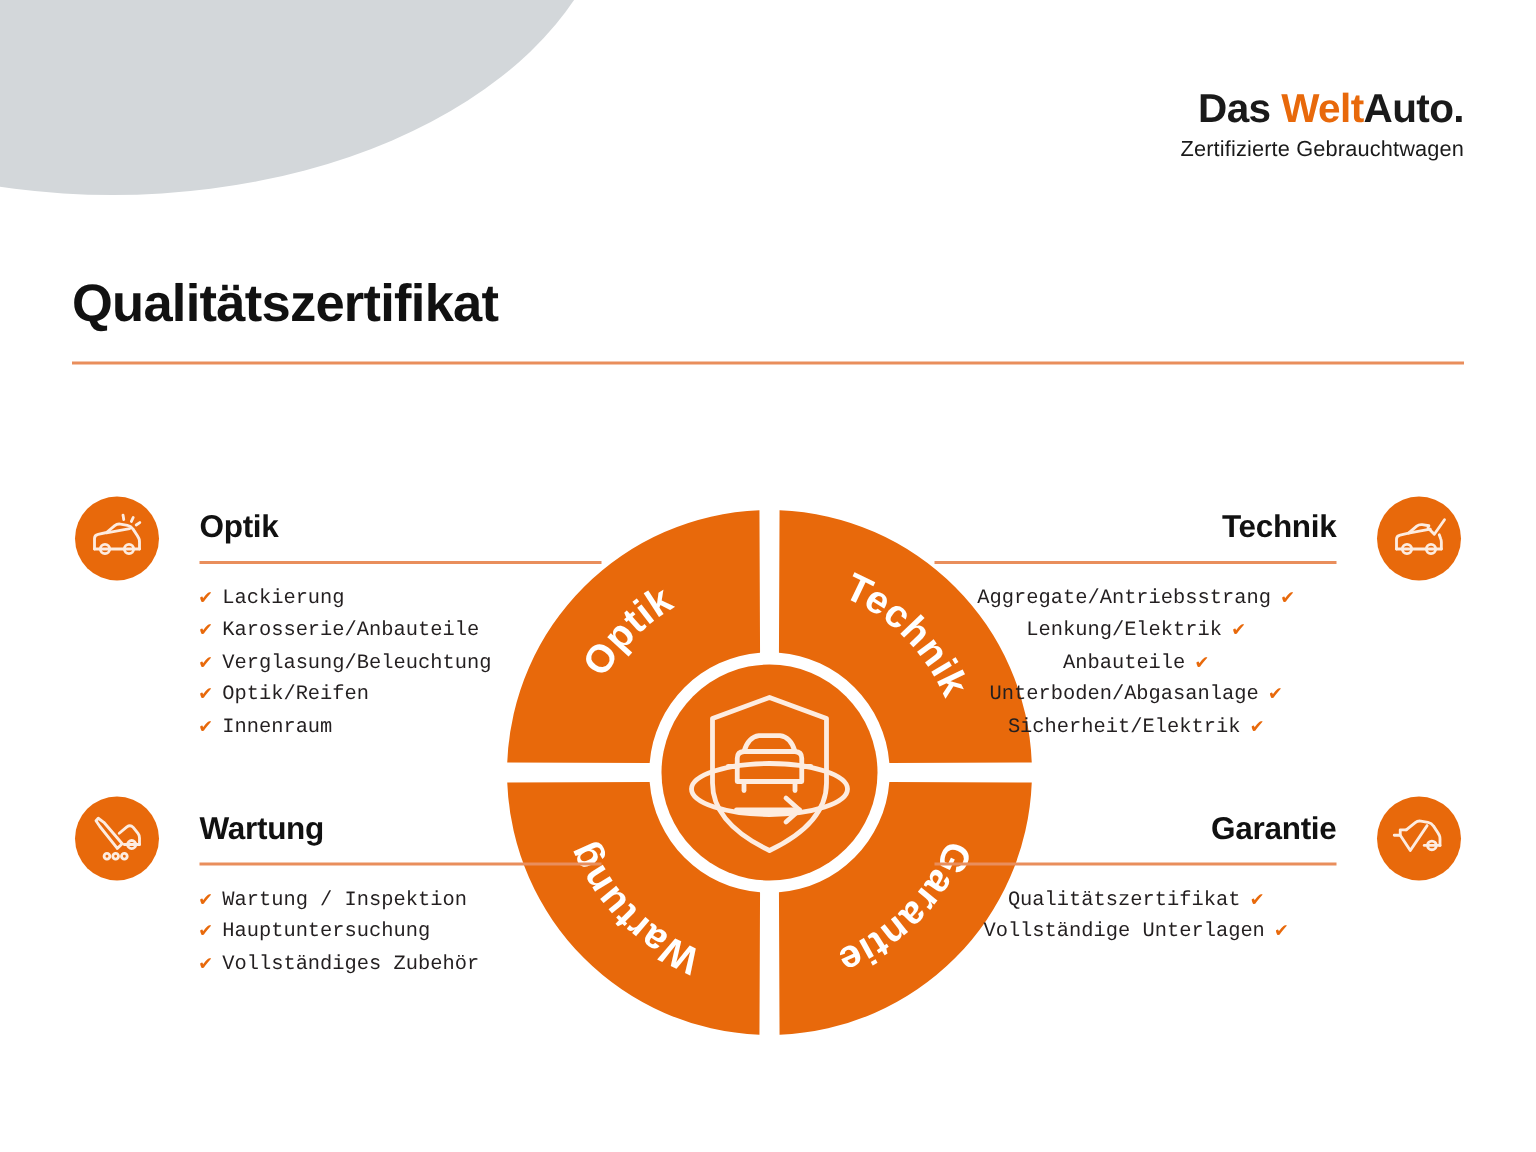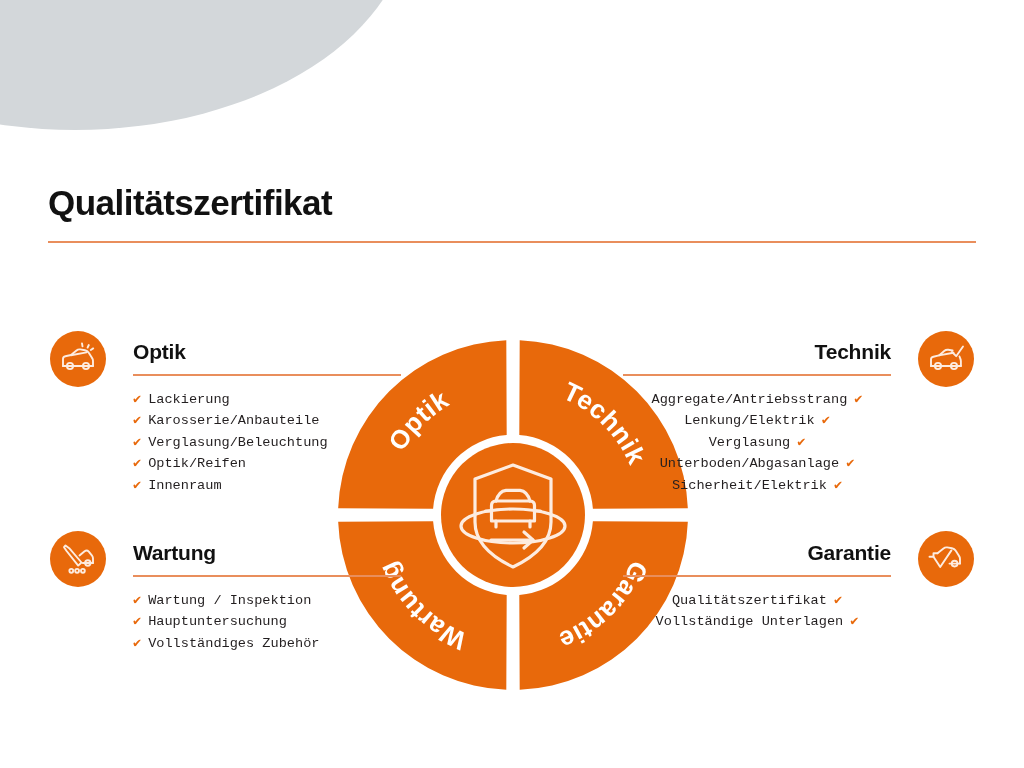--- a/index.html
+++ b/index.html
@@ -168,20 +168,24 @@
     letter-spacing: 0.5px;
   }
 </style>
 </head>
 <body>
 
 <div class="page">
 
   <div class="grey-blob"></div>
 
+  <div class="logo">
+    <div class="logo-main"><span>Das </span><span class="accent">Welt</span><span>Auto.</span></div>
+    <div class="logo-sub">Zertifizierte Gebrauchtwagen</div>
+  </div>
 
   <div class="title-wrap">
     <h1 class="page-title">Qualitätszertifikat</h1>
     <div class="title-rule"></div>
   </div>
 
   <div class="corner-icon ci-optik">
     <svg width="38" height="34" viewBox="0 0 38 34" aria-hidden="true">
       <g fill="none" stroke="#fdece0" stroke-width="1.9" stroke-linecap="round" stroke-linejoin="round">
         <path d="M4 24 L4 17 C4 15.6 5 14.6 6.4 14.3 L12 13 L17.5 8.4 C18.6 7.5 19.8 7.2 21.2 7.4 L26 8.2 C27.6 8.5 28.8 9.3 29.6 10.6 L32.6 15.2 L33.6 17 C34 17.8 34 18.6 34 19.4 L34 24"></path>
@@ -298,21 +302,21 @@
       <li><span class="tick">✔</span><span>Innenraum</span></li>
     </ul>
   </div>
 
   <div class="block block-right block-technik">
     <h2>Technik</h2>
     <div class="block-rule"></div>
     <ul>
       <li><span>Aggregate/Antriebsstrang</span><span class="tick">✔</span></li>
       <li><span>Lenkung/Elektrik</span><span class="tick">✔</span></li>
-      <li><span>Verglasung</span><span class="tick">✔</span></li>
+      <li><span>Anbauteile</span><span class="tick">✔</span></li>
       <li><span>Unterboden/Abgasanlage</span><span class="tick">✔</span></li>
       <li><span>Sicherheit/Elektrik</span><span class="tick">✔</span></li>
     </ul>
   </div>
 
   <div class="block block-left block-wartung">
     <h2>Wartung</h2>
     <div class="block-rule"></div>
     <ul>
       <li><span class="tick">✔</span><span>Wartung / Inspektion</span></li>

